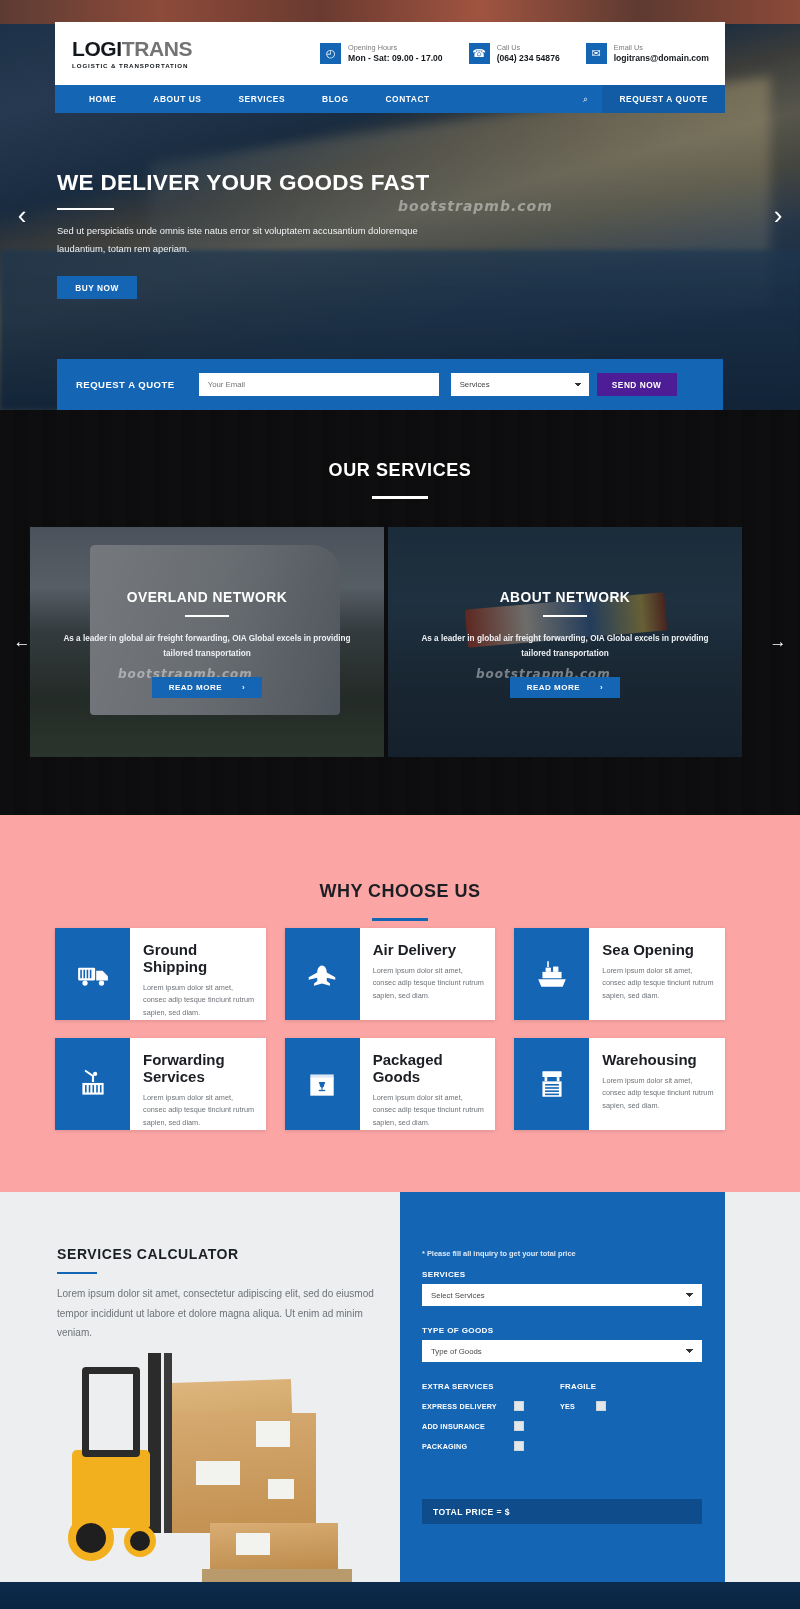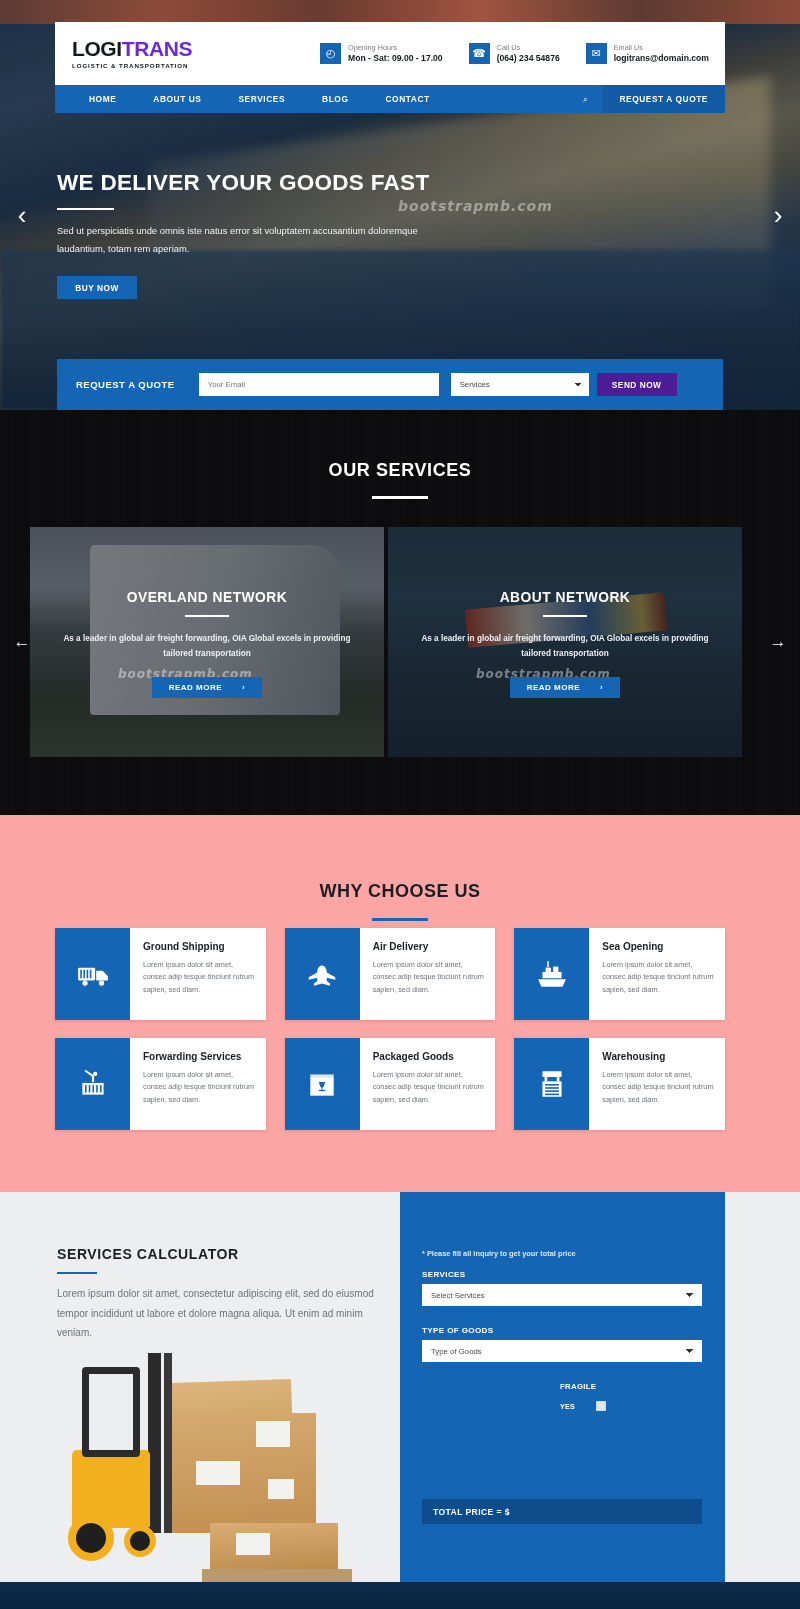--- a/index.html
+++ b/index.html
@@ -40,21 +40,21 @@
   }
 
   
   .topbar {
     position: absolute; left: 55px; top: 22px; width: 670px; height: 63px;
     background: #ffffff; display: flex; align-items: center;
   }
   .logo-wrap { padding-left: 17px; }
   .logo-main { font-size: 21px; font-weight: 800; letter-spacing: -.4px; line-height: 1; }
   .logo-main .a { color: #14181c; }
-  .logo-main .b { color: #6d28d9; }
+  .logo-main .b { color: #737373; }
   .logo-sub {
     font-size: 6.2px; font-weight: 700; color: #14181c;
     letter-spacing: .9px; margin-top: 3px;
   }
   .hinfo { display: flex; align-items: center; gap: 26px; margin-left: auto; padding-right: 16px; }
   .hitem { display: flex; align-items: center; gap: 7px; }
   .hicon {
     width: 21px; height: 21px; background: #1565b5; color: #fff;
     display: flex; align-items: center; justify-content: center;
     font-size: 11px; line-height: 1;
@@ -205,21 +205,21 @@
   .fcard {
     display: flex; height: 92px; background: #fff;
     box-shadow: 0 1px 4px rgba(0,0,0,.13);
   }
   .fcard .ic {
     width: 75px; flex: 0 0 75px; background: #1565b5;
     display: flex; align-items: center; justify-content: center;
   }
   .fcard .ic svg { width: 34px; height: 34px; fill: #fff; }
   .fcard .tx { padding: 13px 11px 0 13px; }
-  .fcard .tt { font-size: 10px; font-weight: 700; color: #1b1f24; }
+  .fcard .tt { font-size: 15px; font-weight: 700; color: #1b1f24; }
   .fcard .dd { margin-top: 7px; font-size: 7.3px; color: #6e7378; line-height: 1.68; }
 
   
   .calc { position: absolute; left: 0; top: 1192px; width: 800px; height: 390px; background: #eceef0; }
   .calc-title {
     position: absolute; left: 57px; top: 54px;
     font-size: 14px; font-weight: 800; color: #1b1f24; letter-spacing: .6px;
   }
   .calc-rule { position: absolute; left: 57px; top: 80px; width: 40px; height: 2.4px; background: #1565b5; }
   .calc-p {
@@ -523,20 +523,35 @@
     <div class="cf-lab" style="top:78px;">SERVICES</div>
     <select class="cf-sel" style="top:92px;">
       <option>Select Services</option>
     </select>
 
     <div class="cf-lab" style="top:134px;">TYPE OF GOODS</div>
     <select class="cf-sel" style="top:148px;">
       <option>Type of Goods</option>
     </select>
 
+    <div class="cf-col-a" style="top:190px;">
+      <div class="cf-head">EXTRA SERVICES</div>
+      <div class="cf-row">
+        <span class="t">EXPRESS DELIVERY</span>
+        <span class="cf-box"></span>
+      </div>
+      <div class="cf-row">
+        <span class="t">ADD INSURANCE</span>
+        <span class="cf-box"></span>
+      </div>
+      <div class="cf-row">
+        <span class="t">PACKAGING</span>
+        <span class="cf-box"></span>
+      </div>
+    </div>
 
     <div class="cf-col-b" style="top:190px;">
       <div class="cf-head">FRAGILE</div>
       <div class="cf-row b">
         <span class="t">YES</span>
         <span class="cf-box"></span>
       </div>
     </div>
 
     <div class="cf-total">TOTAL PRICE = $</div>

